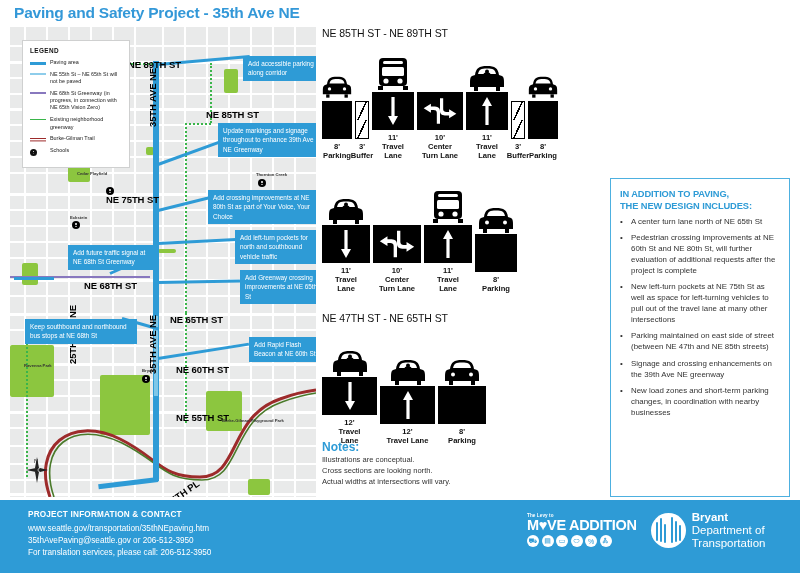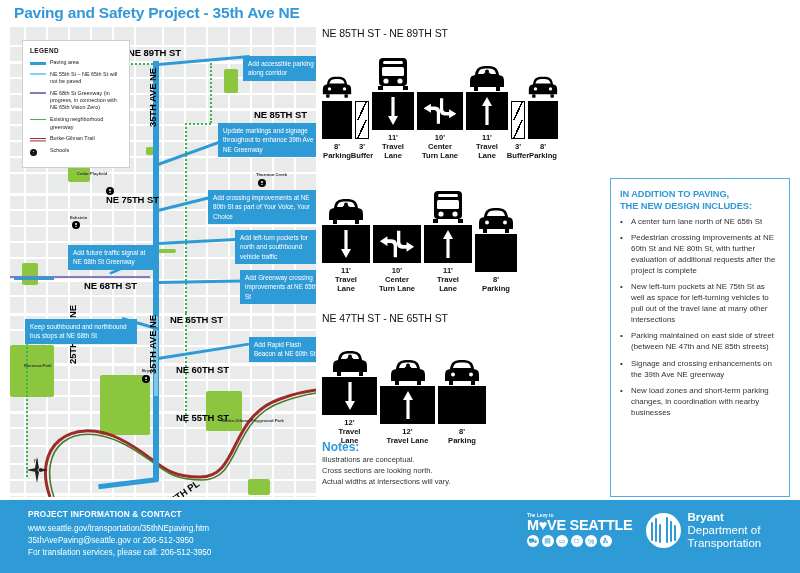--- a/index.html
+++ b/index.html
@@ -239,22 +239,22 @@
   <div class="leader" style="left:148px;top:136px;width:72px;transform:rotate(-20deg)"></div>
   <div class="leader" style="left:148px;top:182px;width:60px;transform:rotate(-14deg)"></div>
   <div class="leader" style="left:148px;top:215px;width:78px;transform:rotate(-3deg)"></div>
   <div class="leader" style="left:148px;top:254px;width:82px;transform:rotate(-1deg)"></div>
   <div class="leader" style="left:100px;top:245px;width:50px;transform:rotate(-24deg)"></div>
   <div class="leader" style="left:112px;top:290px;width:38px;transform:rotate(16deg)"></div>
   <div class="leader" style="left:148px;top:330px;width:92px;transform:rotate(-9deg)"></div>
   <div class="leader" style="left:4px;top:250px;width:40px;"></div>
 
   <div id="street-labels">
-      <div class="st-label" style="left: 118px; top: 20px;">NE 89TH ST</div>
-      <div class="st-label" style="left: 196px; top: 82px; margin-left: 48px;">NE 85TH ST</div>
+      <div class="st-label" style="left: 118px; top: 32px;">NE 89TH ST</div>
+      <div class="st-label" style="left: 196px; top: 82px;">NE 85TH ST</div>
       <div class="st-label" style="left: 96px; top: 167px;">NE 75TH ST</div>
       <div class="st-label" style="left: 74px; top: 253px;">NE 68TH ST</div>
       <div class="st-label" style="left: 160px; top: 287px;">NE 65TH ST</div>
       <div class="st-label" style="left: 166px; top: 337px;">NE 60TH ST</div>
       <div class="st-label" style="left: 166px; top: 385px;">NE 55TH ST</div>
       <div class="st-label" style="left: 140px; top: 465px; transform: rotate(-35deg);">NE 45TH PL</div>
       <div class="st-label" style="left: 137px; top: 100px; transform: rotate(-90deg); transform-origin: 0px 0px;">35TH AVE NE</div>
       <div class="st-label" style="left: 137px; top: 347px; transform: rotate(-90deg); transform-origin: 0px 0px;">35TH AVE NE</div>
       <div class="st-label" style="left: 57px; top: 337px; transform: rotate(-90deg); transform-origin: 0px 0px;">25TH AVE NE</div>
     </div>
@@ -589,21 +589,21 @@
       <div>IN ADDITION TO PAVING,</div>
       <div>THE NEW DESIGN INCLUDES:</div>
     </h3>
   <div id="addendum-list">
       <div class="bul">
         <div class="dot">•</div>
         <div class="txt">A center turn lane north of NE 65th St</div>
       </div>
       <div class="bul">
         <div class="dot">•</div>
-        <div class="txt">Pedestrian crossing improvements at NE 60th St and NE 80th St, with further evaluation of additional requests after the project is complete</div>
+        <div class="txt">Pedestrian crossing improvements at NE 60th St and NE 80th St, will further evaluation of additional requests after the project is complete</div>
       </div>
       <div class="bul">
         <div class="dot">•</div>
         <div class="txt">New left-turn pockets at NE 75th St as well as space for left-turning vehicles to pull out of the travel lane at many other intersections</div>
       </div>
       <div class="bul">
         <div class="dot">•</div>
         <div class="txt">Parking maintained on east side of street (between NE 47th and NE 85th streets)</div>
       </div>
       <div class="bul">
@@ -619,21 +619,21 @@
 
 <div id="footer">
   <div class="ftitle">PROJECT INFORMATION &amp; CONTACT</div>
   <div class="fline" style="top:23px">www.seattle.gov/transportation/35thNEpaving.htm</div>
   <div class="fline" style="top:35px">35thAvePaving@seattle.gov or 206-512-3950</div>
   <div class="fline" style="top:47px">For translation services, please call: 206-512-3950</div>
 
   <div class="logos">
     <div class="lvy">
       <div class="levy-sm">The Levy to</div>
-      <div class="levy-big">M♥VE SEATTLE</div>
+      <div class="levy-big">M♥VE ADDITION</div>
       <div class="levy-icons" id="levy-icons">
           <span>⛟</span>
           <span>▤</span>
           <span>▭</span>
           <span>⬭</span>
           <span>%</span>
           <span>Ꮬ</span>
         </div>
     </div>
     <div class="sdot-wrap">

